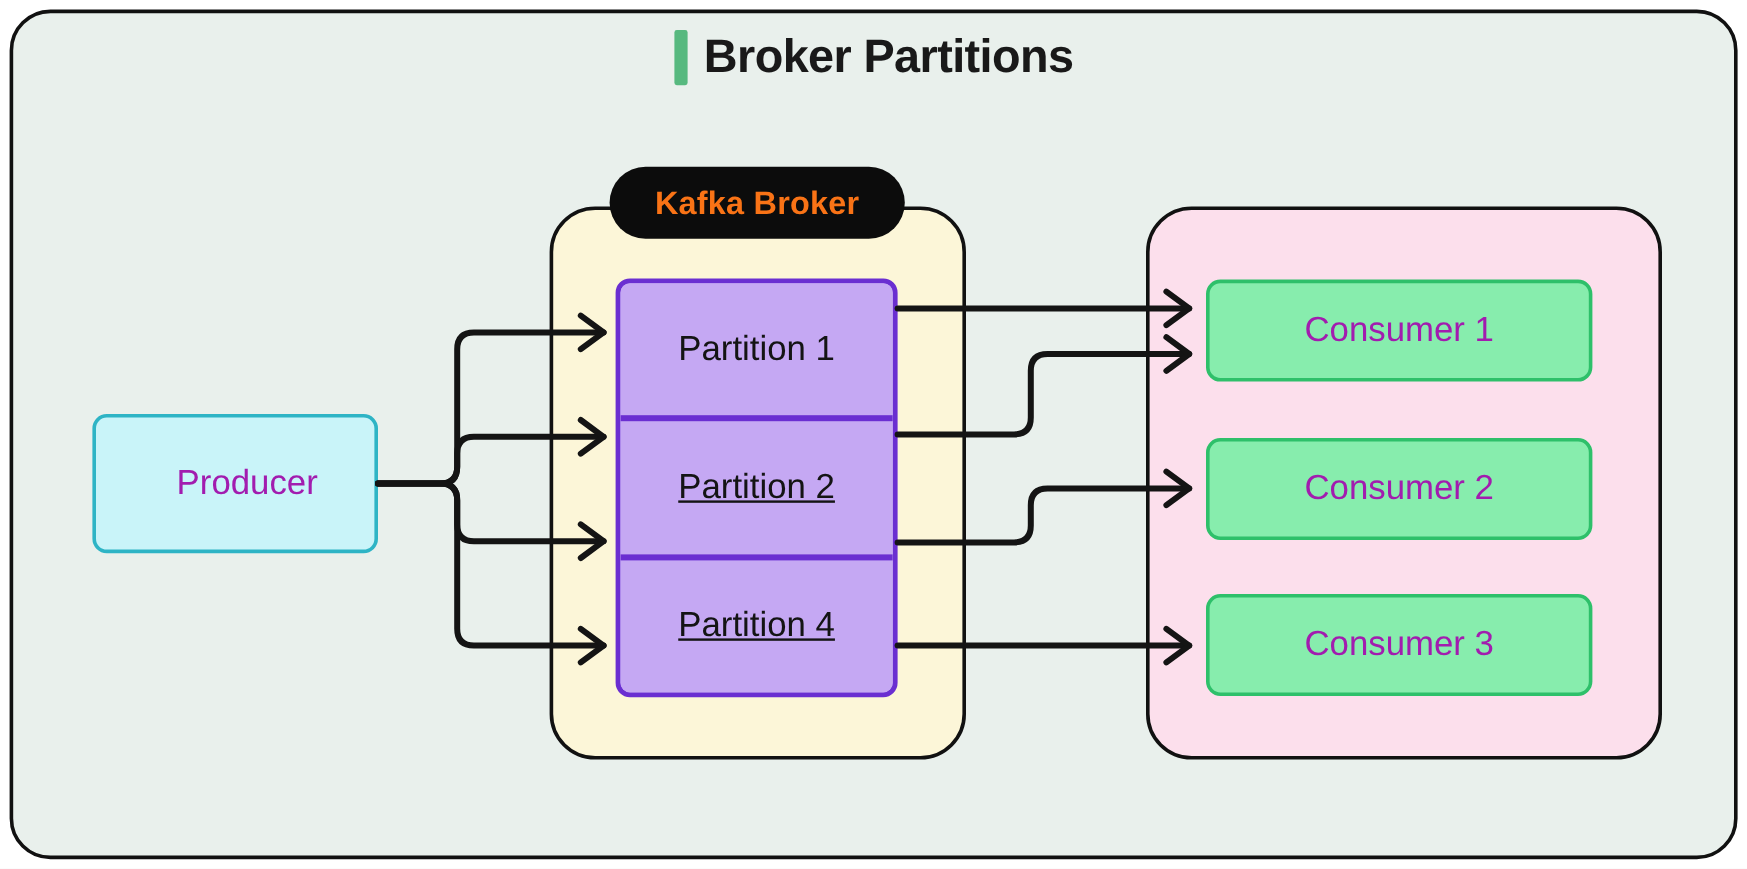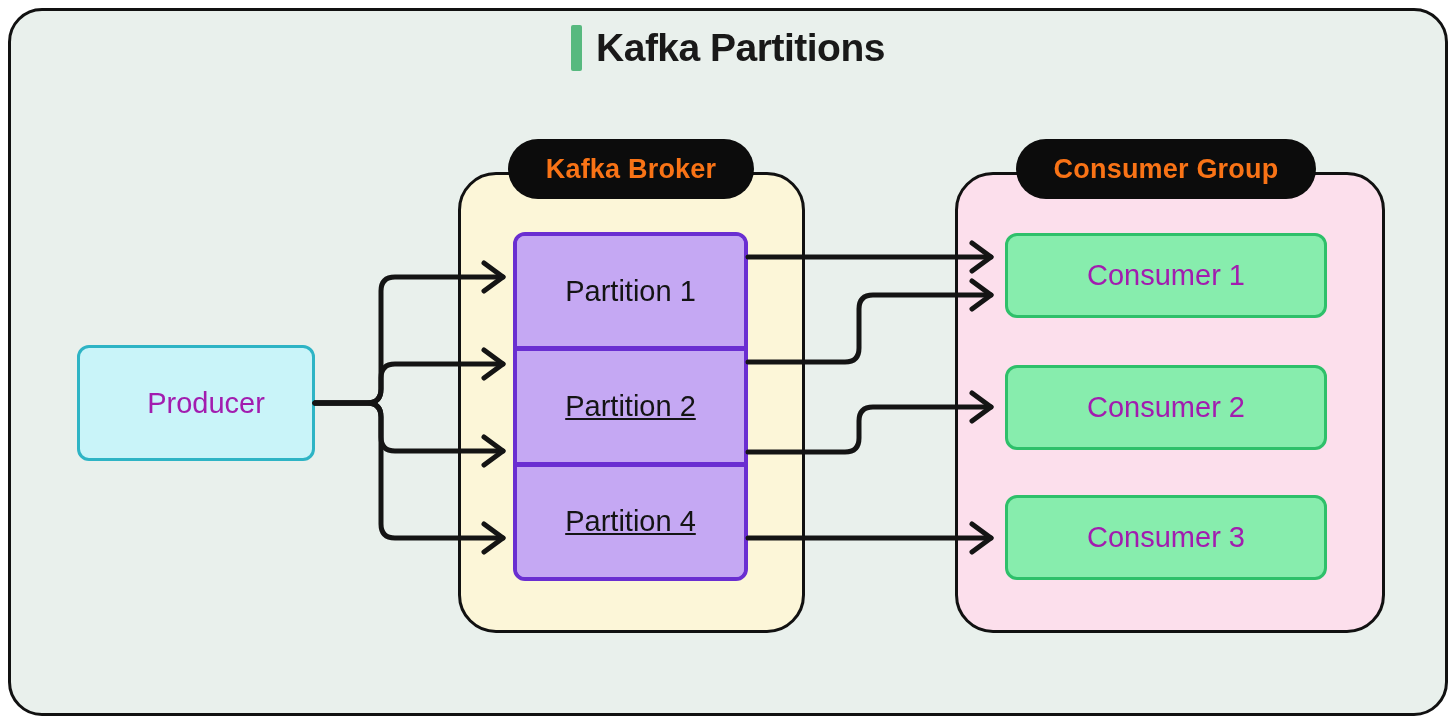--- a/index.html
+++ b/index.html
@@ -98,41 +98,38 @@
 </style>
 </head>
 <body>
 
 <div class="stage">
 
   <div class="frame"></div>
 
   <div class="title-row">
     <span class="title-bar"></span>
-    <h1 class="title-text">Kafka Partitions</h1>
+    <h1 class="title-text">Broker Partitions</h1>
   </div>
 
   <div class="node producer">
     <span>Producer</span>
   </div>
 
   <div class="container broker-container"></div>
   <div class="pill broker-pill">
     <span>Kafka Broker</span>
   </div>
   <div class="partition-stack">
     <div class="partition-cell">Partition 1</div>
     <div class="partition-cell">Partition 2</div>
     <div class="partition-cell">Partition 4</div>
   </div>
 
   <div class="container cg-container"></div>
-  <div class="pill cg-pill">
-    <span>Consumer Group</span>
-  </div>
   <div class="node consumer consumer-1">
     <span>Consumer 1</span>
   </div>
   <div class="node consumer consumer-2">
     <span>Consumer 2</span>
   </div>
   <div class="node consumer consumer-3">
     <span>Consumer 3</span>
   </div>
 

